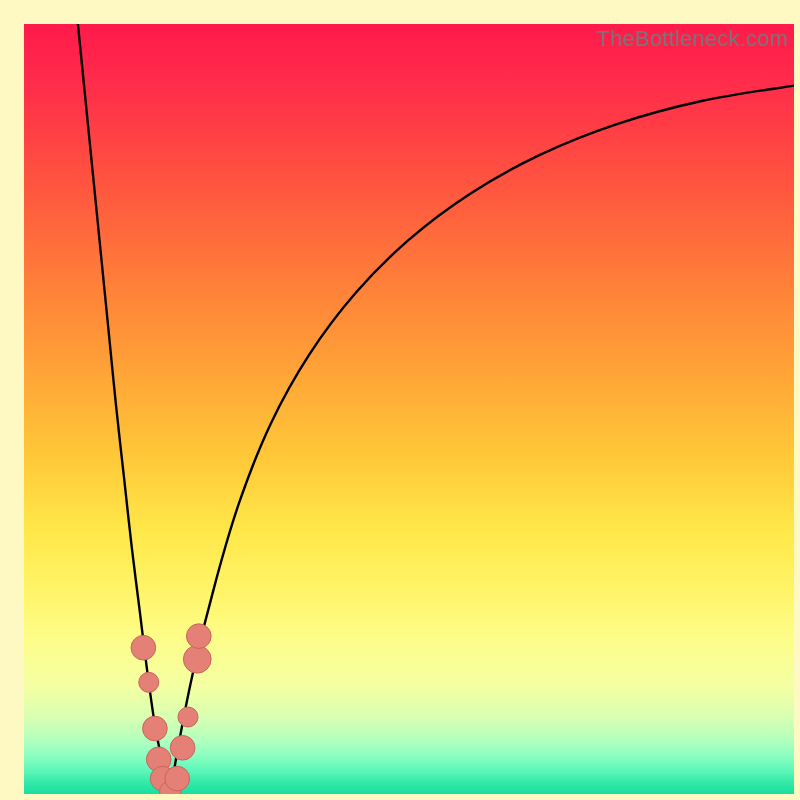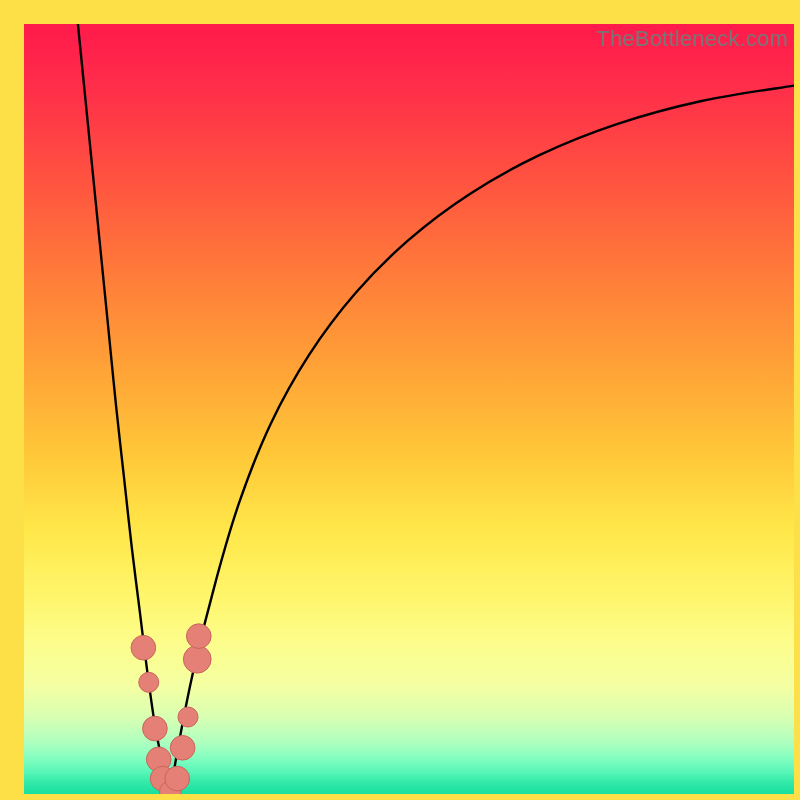--- a/index.html
+++ b/index.html
@@ -8,21 +8,21 @@
     width: 800px;
     height: 800px;
     overflow: hidden;
     background: #000;
     font-family: Arial, Helvetica, sans-serif;
   }
   .frame {
     position: absolute;
     left: 0; top: 0;
     width: 800px; height: 800px;
-    background: #fde047;
+    background: #fef9c3;
   }
   .plot {
     position: absolute;
     left: 24px;
     top: 24px;
     width: 770px;
     height: 770px;
     overflow: hidden;
   }
   .gradient {

